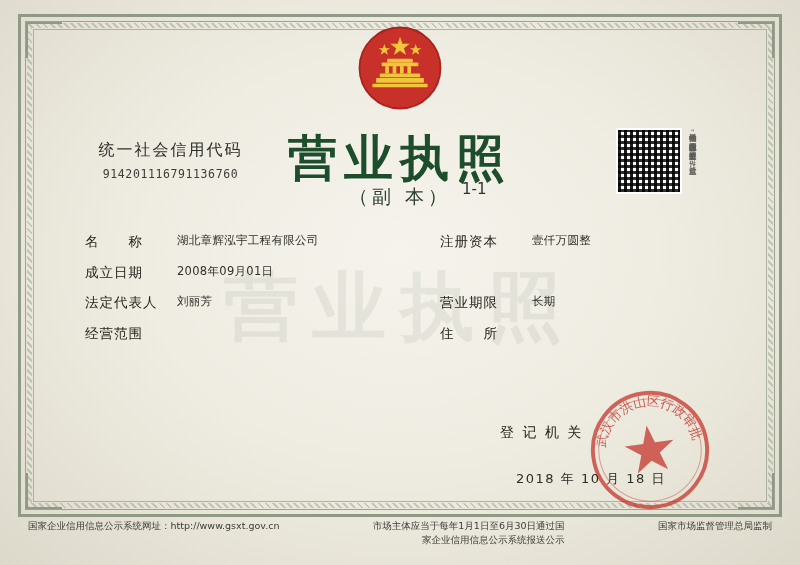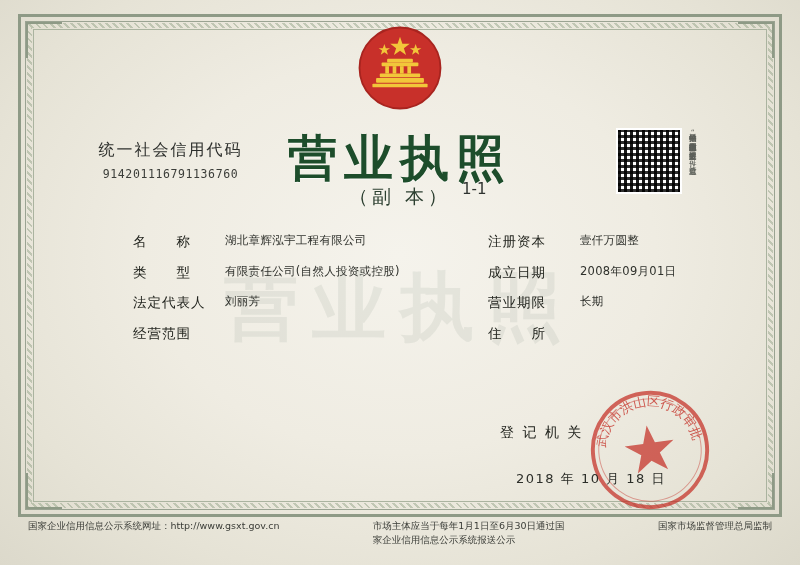--- a/index.html
+++ b/index.html
@@ -183,21 +183,21 @@
     position: absolute;
     left: 85px;
     top: 232px;
     right: 60px;
   }
   .row {
     display: flex;
     margin-bottom: 11px;
     align-items: flex-start;
   }
-  .col-left { width: 355px; display: flex; align-items: flex-start; margin-left: 48px; }
+  .col-left { width: 355px; display: flex; align-items: flex-start; }
   .col-right { flex: 1; display: flex; align-items: flex-start; }
 
   .lbl {
     font-size: 13.5px;
     color: #23251f;
     font-family: "DejaVu Sans", sans-serif;
     letter-spacing: 1px;
     flex: none;
     line-height: 1.45;
   }
@@ -256,21 +256,21 @@
     height: 38px;
     display: flex;
     align-items: flex-start;
     justify-content: space-between;
     padding: 0 28px;
     box-sizing: border-box;
     font-size: 9.5px;
     color: #3a3c37;
     font-family: "DejaVu Sans", sans-serif;
   }
-  .footer .center { text-align: left; line-height: 1.45; }
+  .footer .center { text-align: right; line-height: 1.45; }
   .footer .left, .footer .right { line-height: 1.45; }
 </style>
 </head>
 <body>
 
 <div class="license">
 
   <div class="frame-outer"></div>
   <div class="frame-guilloche"></div>
   <div class="frame-mid"></div>
@@ -324,24 +324,20 @@
         <div class="lbl lbl-w4">名　　称</div>
         <div class="val">湖北章辉泓宇工程有限公司</div>
       </div>
       <div class="col-right">
         <div class="lbl lbl-w3">注册资本</div>
         <div class="val">壹仟万圆整</div>
       </div>
     </div>
 
     <div class="row">
-      <div class="col-left">
-        <div class="lbl lbl-w4">类　　型</div>
-        <div class="val">有限责任公司(自然人投资或控股)</div>
-      </div>
       <div class="col-right">
         <div class="lbl lbl-w3">成立日期</div>
         <div class="val">2008年09月01日</div>
       </div>
     </div>
 
     <div class="row">
       <div class="col-left">
         <div class="lbl lbl-w4">法定代表人</div>
         <div class="val">刘丽芳</div>

